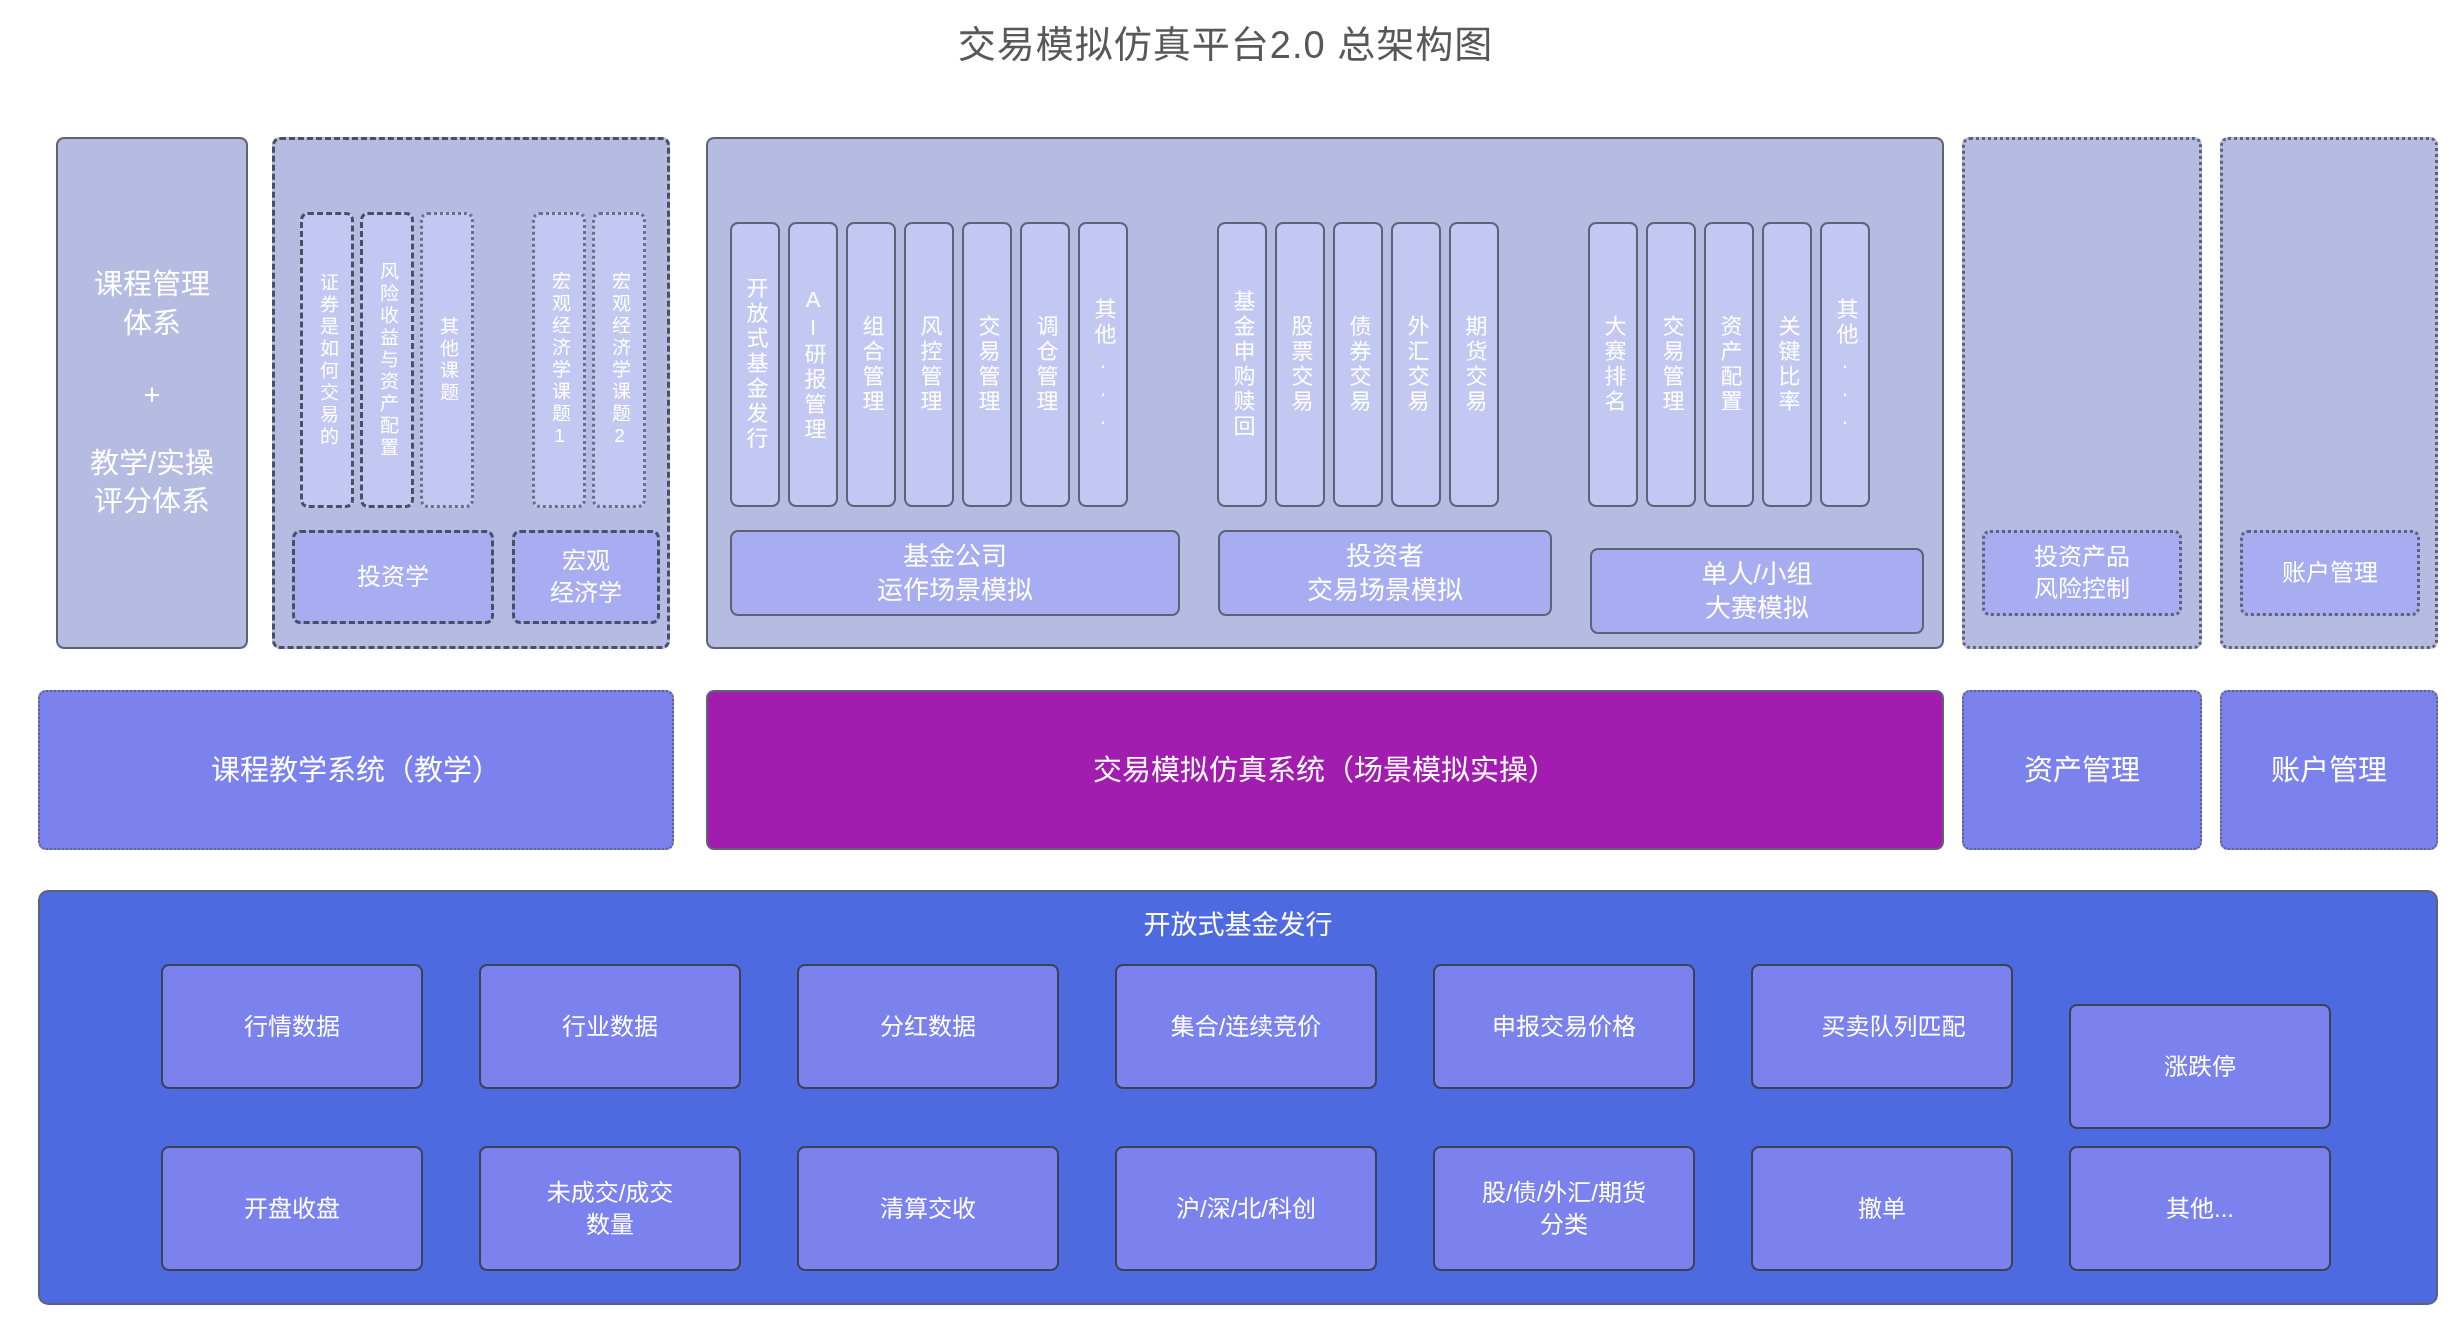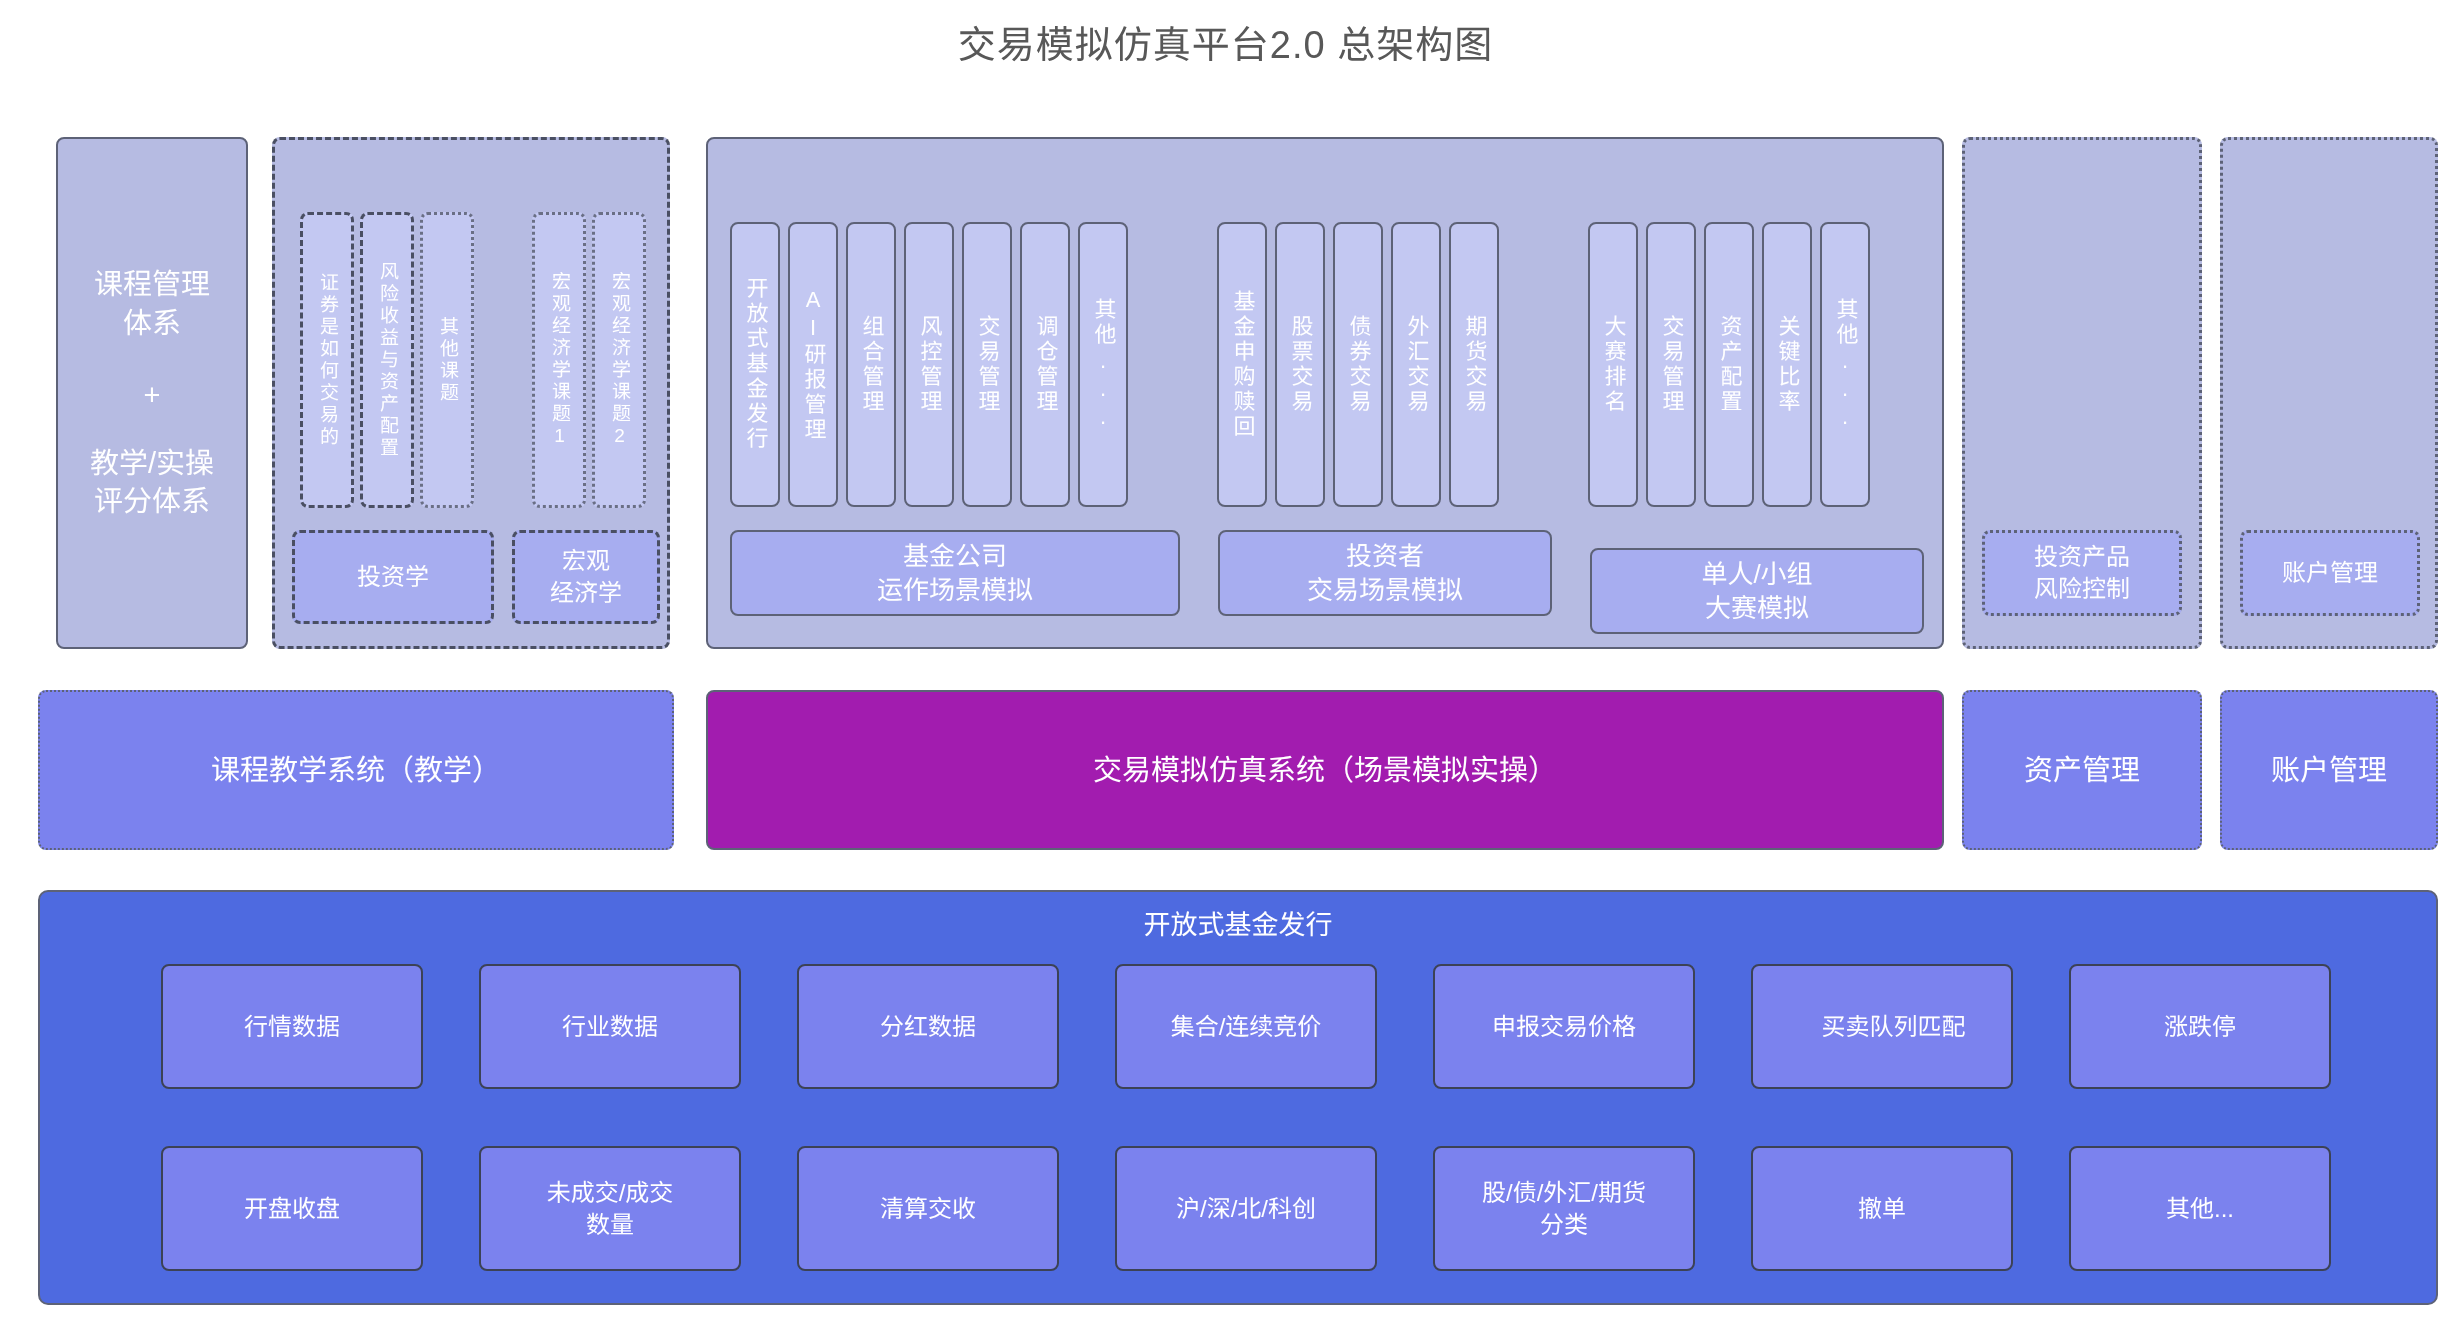--- a/index.html
+++ b/index.html
@@ -131,21 +131,21 @@
   <div class="box core" style="left:38px;top:890px;width:2400px;height:415px;display:block;">
     <div class="core-title">开放式基金发行</div>
   </div>
 
   <div class="box core-cell t16" style="left:161px;top:964px;width:262px;height:125px;">行情数据</div>
   <div class="box core-cell t16" style="left:479px;top:964px;width:262px;height:125px;">行业数据</div>
   <div class="box core-cell t16" style="left:797px;top:964px;width:262px;height:125px;">分红数据</div>
   <div class="box core-cell t16" style="left:1115px;top:964px;width:262px;height:125px;">集合/连续竞价</div>
   <div class="box core-cell t16" style="left:1433px;top:964px;width:262px;height:125px;">申报交易价格</div>
   <div class="box core-cell t16" style="left:1751px;top:964px;width:262px;height:125px;padding-left:23px;">买卖队列匹配</div>
-  <div class="box core-cell t16" style="left:2069px;top:964px;width:262px;height:125px;">涨跌停</div>
+  <div class="box core-cell t16" style="left:2069px;top:1004px;width:262px;height:125px;">涨跌停</div>
 
   <div class="box core-cell t16" style="left:161px;top:1146px;width:262px;height:125px;">开盘收盘</div>
   <div class="box core-cell t16" style="left:479px;top:1146px;width:262px;height:125px;">未成交/成交
 数量</div>
   <div class="box core-cell t16" style="left:797px;top:1146px;width:262px;height:125px;">清算交收</div>
   <div class="box core-cell t16" style="left:1115px;top:1146px;width:262px;height:125px;">沪/深/北/科创</div>
   <div class="box core-cell t16" style="left:1433px;top:1146px;width:262px;height:125px;">股/债/外汇/期货
 分类</div>
   <div class="box core-cell t16" style="left:1751px;top:1146px;width:262px;height:125px;">撤单</div>
   <div class="box core-cell t16" style="left:2069px;top:1146px;width:262px;height:125px;">其他...</div>

